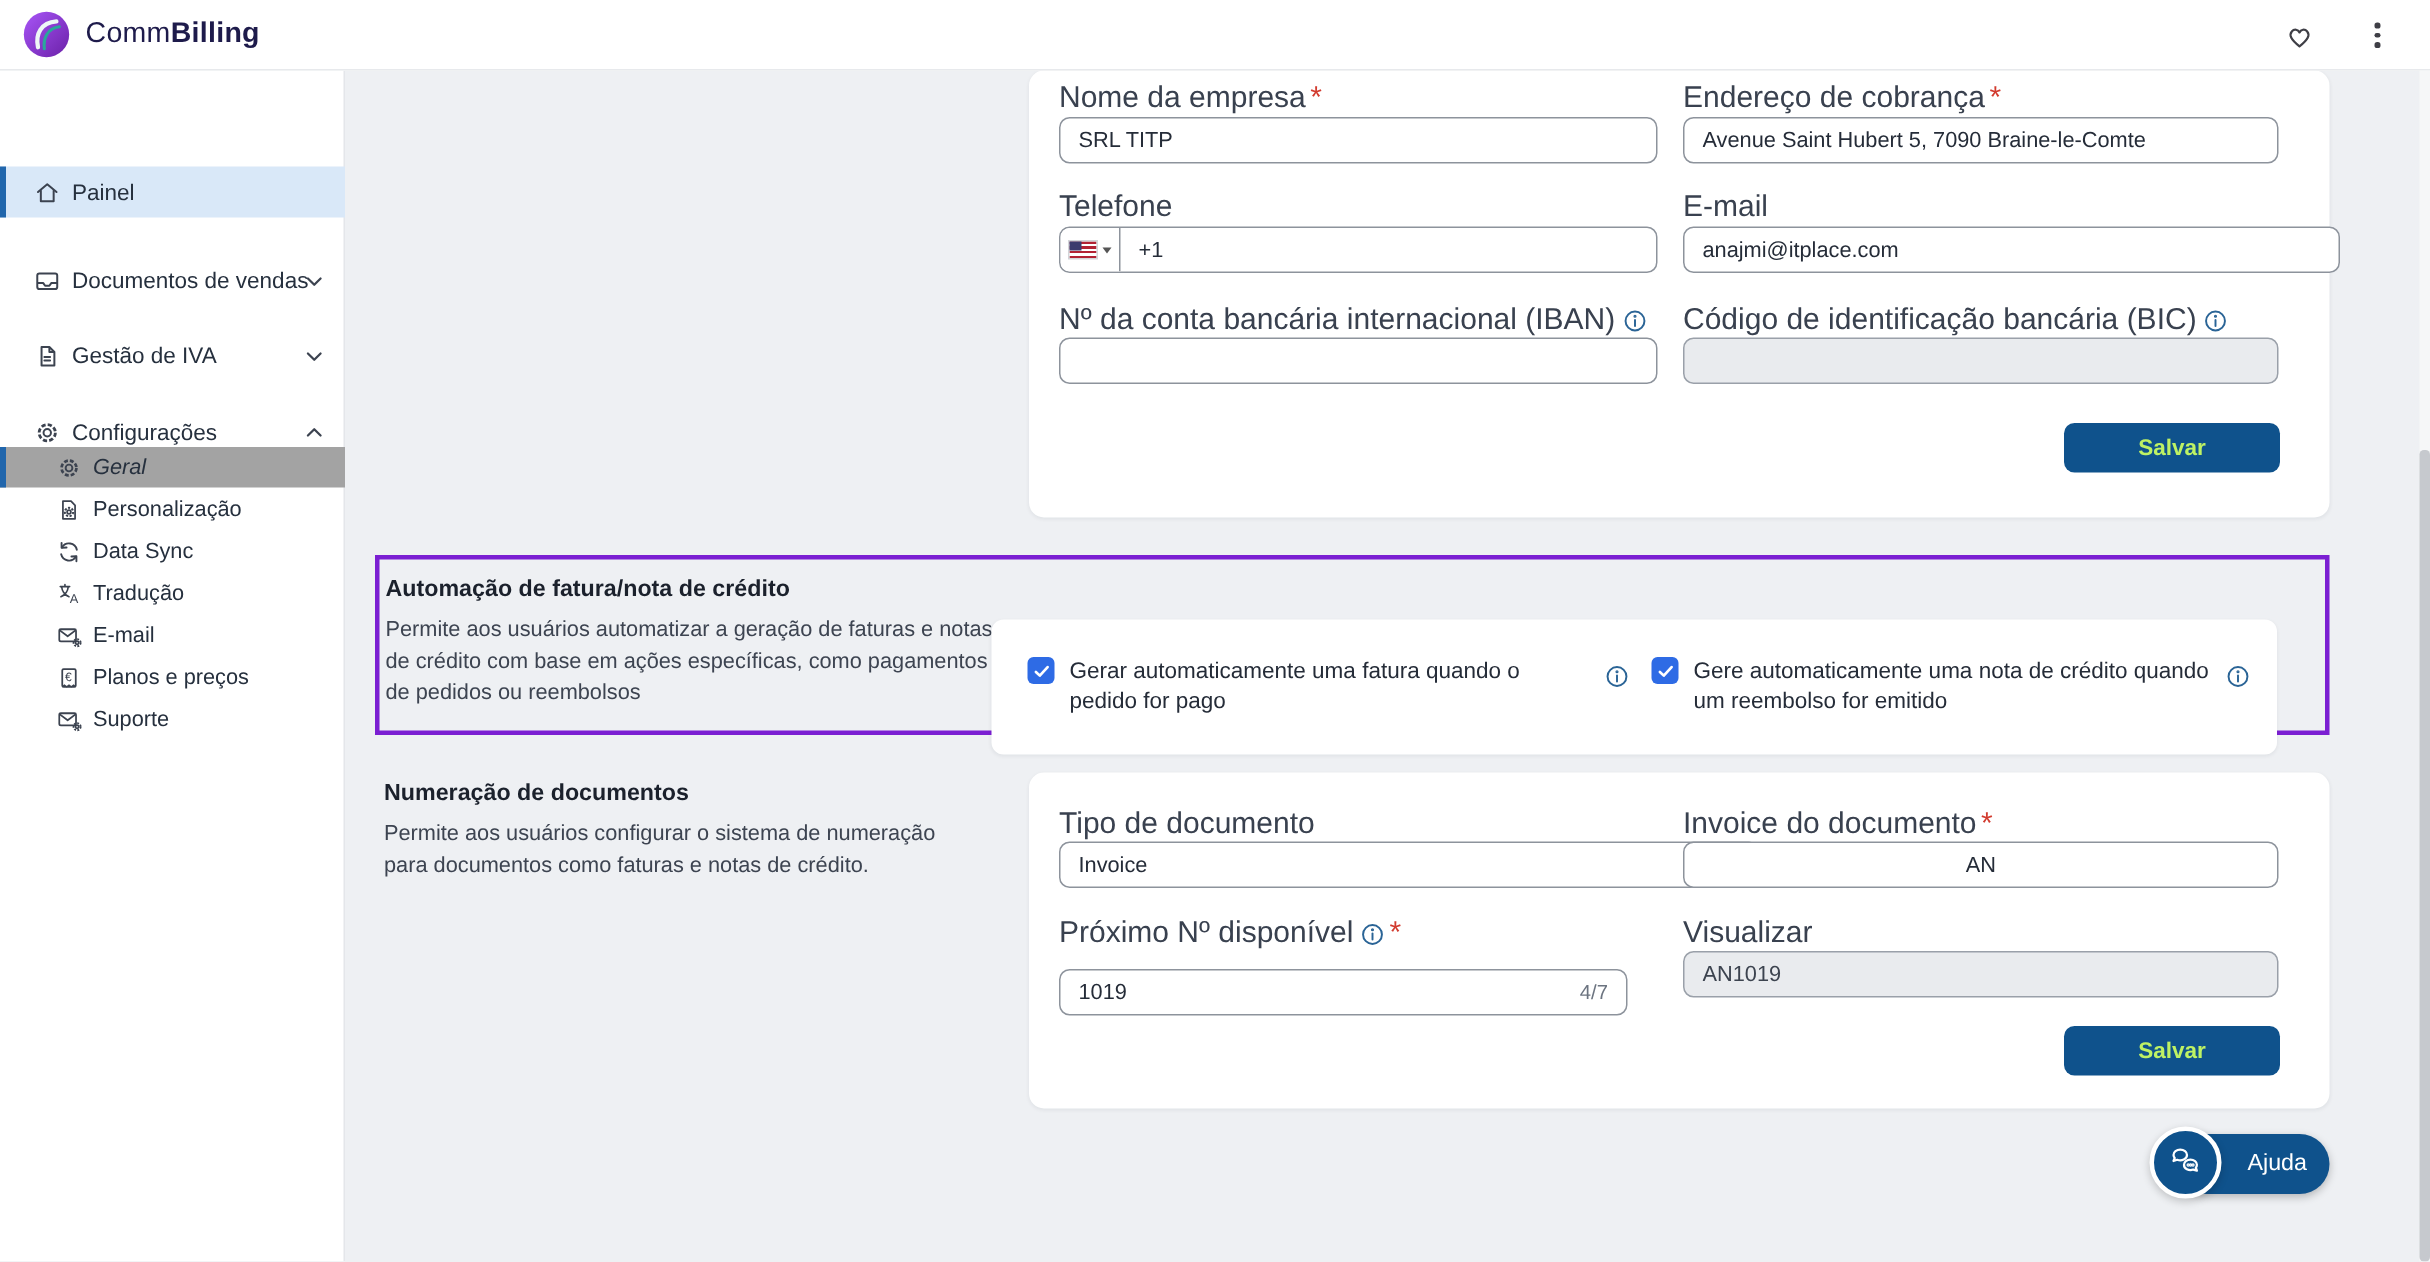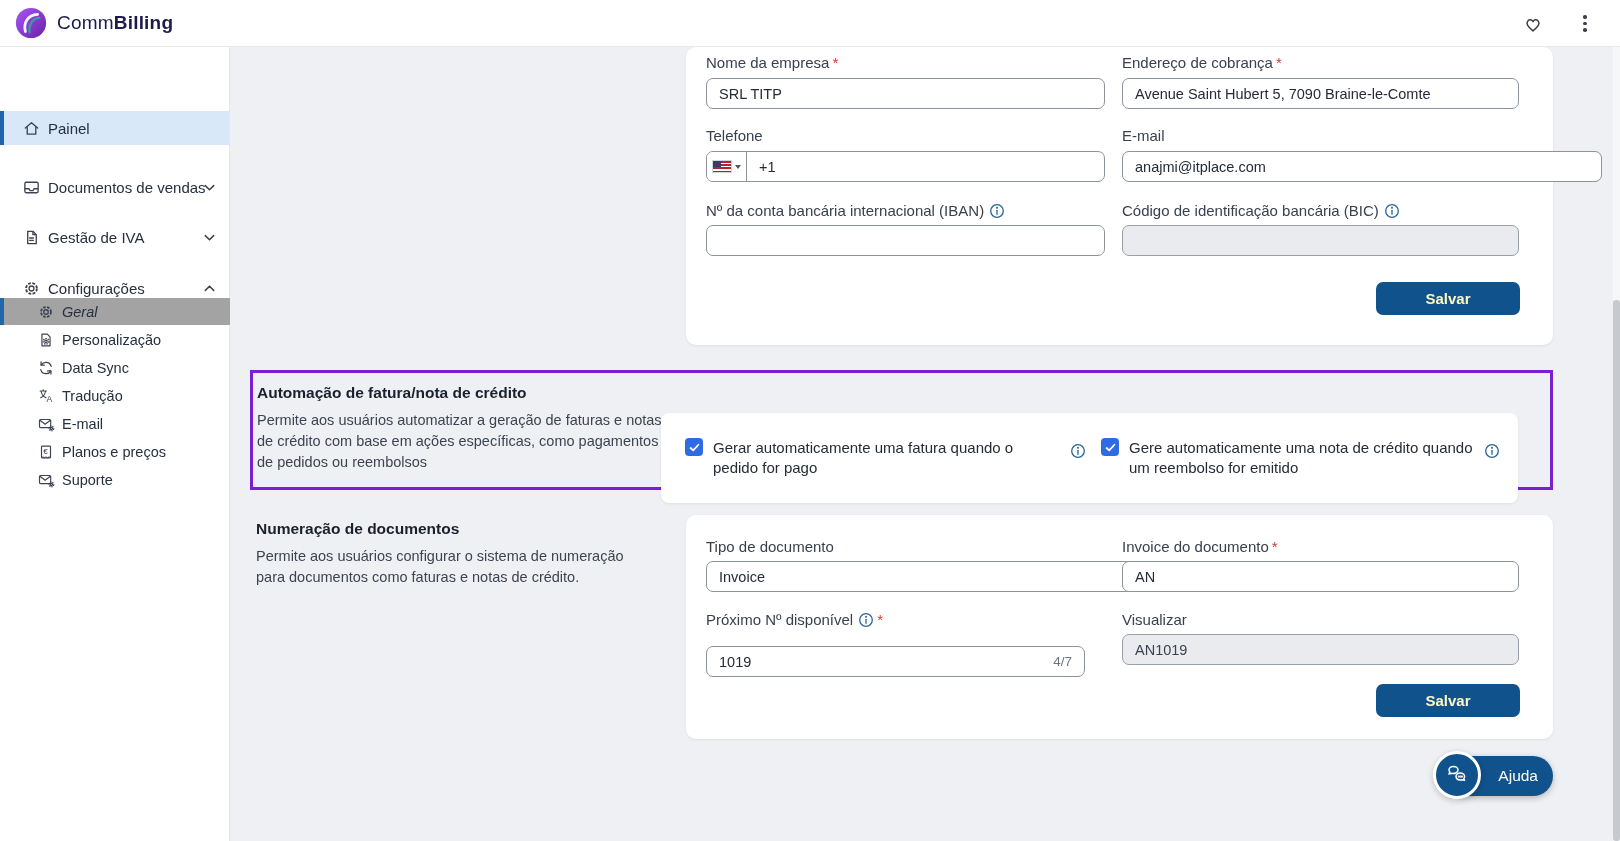--- a/index.html
+++ b/index.html
@@ -29,34 +29,34 @@
   .sub-item { position:absolute; left:0; width:230px; height:27px; display:flex; align-items:center; cursor:pointer; }
   .sub-item .nav-icon { position:absolute; left:37px; width:18px; height:18px; color:#3c4350; display:flex; }
   .sub-item .nav-label { position:absolute; left:62px; font-size:14.5px; color:#26303e; }
   .sub-item.active { background:#a3a3a3;font-style:italic; }
   .sub-item.active::before { content:""; position:absolute; left:0; top:0; bottom:0; width:4px; background:#2166ac; }
 
   
   #main { position:absolute; top:47px; left:230px; width:1390px; height:794px; background:#eef0f3; }
   .card { position:absolute; background:#fff; border-radius:10px; box-shadow:0 1px 3px rgba(16,24,40,.07); }
 
-  .field-label { position:absolute; font-size:15px; color:#39414f; }
+  .field-label { position:absolute; font-size:20px; color:#39414f; }
   .req { color:#d23b2f; margin-left:3px; }
   .text-input { position:absolute; height:31px; border:1px solid #8d939c; border-radius:7px; background:#fff; font-family:"Liberation Sans",sans-serif; font-size:14.5px; color:#252c38; padding:0 12px; outline:none; }
   .text-input:disabled, .text-input.disabled { background:#e9ebee; border-color:#9aa0a9; color:#3c434f; }
   .input-wrap { position:absolute; height:31px; border:1px solid #8d939c; border-radius:7px; background:#fff; display:flex; align-items:center; overflow:hidden; }
   .input-wrap input { border:none; outline:none; flex:1; height:100%; font-family:"Liberation Sans",sans-serif; font-size:14.5px; color:#252c38; padding:0 12px; background:transparent; }
   .flag-box { width:40px; height:100%; border-right:1px solid #8d939c; display:flex; align-items:center; justify-content:center; gap:4px; cursor:pointer; background:#fff; }
   .flag { position:relative; width:18px; height:11px; background:repeating-linear-gradient(180deg,#b22234 0 1.6px,#fff 1.6px 3.2px); outline:1px solid #d3d5d9; }
   .flag i { position:absolute; left:0; top:0; width:8px; height:5.5px; background:#3c3b6e; }
   .caret-down { width:0; height:0; border-left:3.5px solid transparent; border-right:3.5px solid transparent; border-top:4.5px solid #555; }
   .counter { font-size:13.5px; color:#6c7480; padding-right:12px; }
   .select-box { position:absolute; height:31px; border:1px solid #8d939c; border-radius:7px; background:#fff; display:flex; align-items:center; padding:0 10px 0 12px; font-size:14.5px; color:#252c38; cursor:pointer; justify-content:space-between; }
   .info-icon { display:inline-flex; width:16px; height:16px; vertical-align:-3px; margin-left:5px; cursor:pointer; }
-  .btn-primary { position:absolute; width:144px; height:33px; background:#0f528c; color:#fef9c3; border:none; border-radius:7px; font-family:"Liberation Sans",sans-serif; font-size:15px; font-weight:700; cursor:pointer; }
+  .btn-primary { position:absolute; width:144px; height:33px; background:#0f528c; color:#bef264; border:none; border-radius:7px; font-family:"Liberation Sans",sans-serif; font-size:15px; font-weight:700; cursor:pointer; }
 
   .section-title { position:absolute; font-size:15.5px; font-weight:700; color:#1b212c; }
   .section-desc { position:absolute; font-size:14.5px; color:#3d4451; line-height:21px; }
 
   #purple-box { position:absolute; left:250px; top:370px; width:1303px; height:120px; border:3px solid #7b1fd2; }
   .cb-group { position:absolute; display:flex; }
   .checkbox { width:18px; height:18px; border-radius:4px; background:#2e6be5; display:flex; align-items:center; justify-content:center; flex:none; cursor:pointer; }
   .cb-label { font-size:15px; color:#252c38; line-height:20px; margin-left:10px; }
 
   
@@ -260,21 +260,21 @@
         <span class="flag-box">
           <span class="flag">
               <i></i>
             </span>
           <span class="caret-down"></span>
         </span>
         <input value="+1" style="">
       </div>
 
       <span class="field-label" style="left:436px; top:80px;">E-mail</span>
-      <input class="text-input" style="left: 436px; top: 104px; width: 480px;" value="anajmi@itplace.com">
+      <input class="text-input" style="left: 436px; top: 104px; width: 438px;" value="anajmi@itplace.com">
 
       <span class="field-label" style="left:20px; top:155px;"><span>Nº da conta bancária internacional (IBAN)</span><span class="info-icon">
             <svg viewBox="0 0 16 16" fill="none" stroke="#2a6496" stroke-width="1.3">
               <circle cx="8" cy="8" r="6.3"></circle>
               <line x1="8" y1="7.3" x2="8" y2="11.3" stroke-linecap="round"></line>
               <circle cx="8" cy="4.8" r="0.4" fill="#2a6496"></circle>
             </svg>
           </span></span>
       <input class="text-input" style="left: 20px; top: 178px; width: 399px;">
 
@@ -338,21 +338,21 @@
         <span>Invoice</span>
         <span style="display:flex;">
           <svg width="11" height="18" viewBox="0 0 12 20">
               <path d="M6 4 L9.2 8 H2.8 Z" fill="#4b5563"></path>
               <path d="M6 16 L2.8 12 H9.2 Z" fill="#4b5563"></path>
             </svg>
         </span>
       </div>
 
       <span class="field-label" style="left:436px; top:23px;"><span>Invoice do documento</span><span class="req">*</span></span>
-      <input class="text-input" style="left: 436px; top: 46px; width: 397px;" value="AN">
+      <input class="text-input" style="left: 436px; top: 46px; width: 397px; text-align: center;" value="AN">
 
       <span class="field-label" style="left:20px; top:96px;"><span>Próximo Nº disponível</span><span class="info-icon">
             <svg viewBox="0 0 16 16" fill="none" stroke="#2a6496" stroke-width="1.3">
               <circle cx="8" cy="8" r="6.3"></circle>
               <line x1="8" y1="7.3" x2="8" y2="11.3" stroke-linecap="round"></line>
               <circle cx="8" cy="4.8" r="0.4" fill="#2a6496"></circle>
             </svg>
           </span><span class="req">*</span></span>
       <div class="input-wrap" style="left:20px; top:131px; width:379px;">
         <input value="1019" style="">

